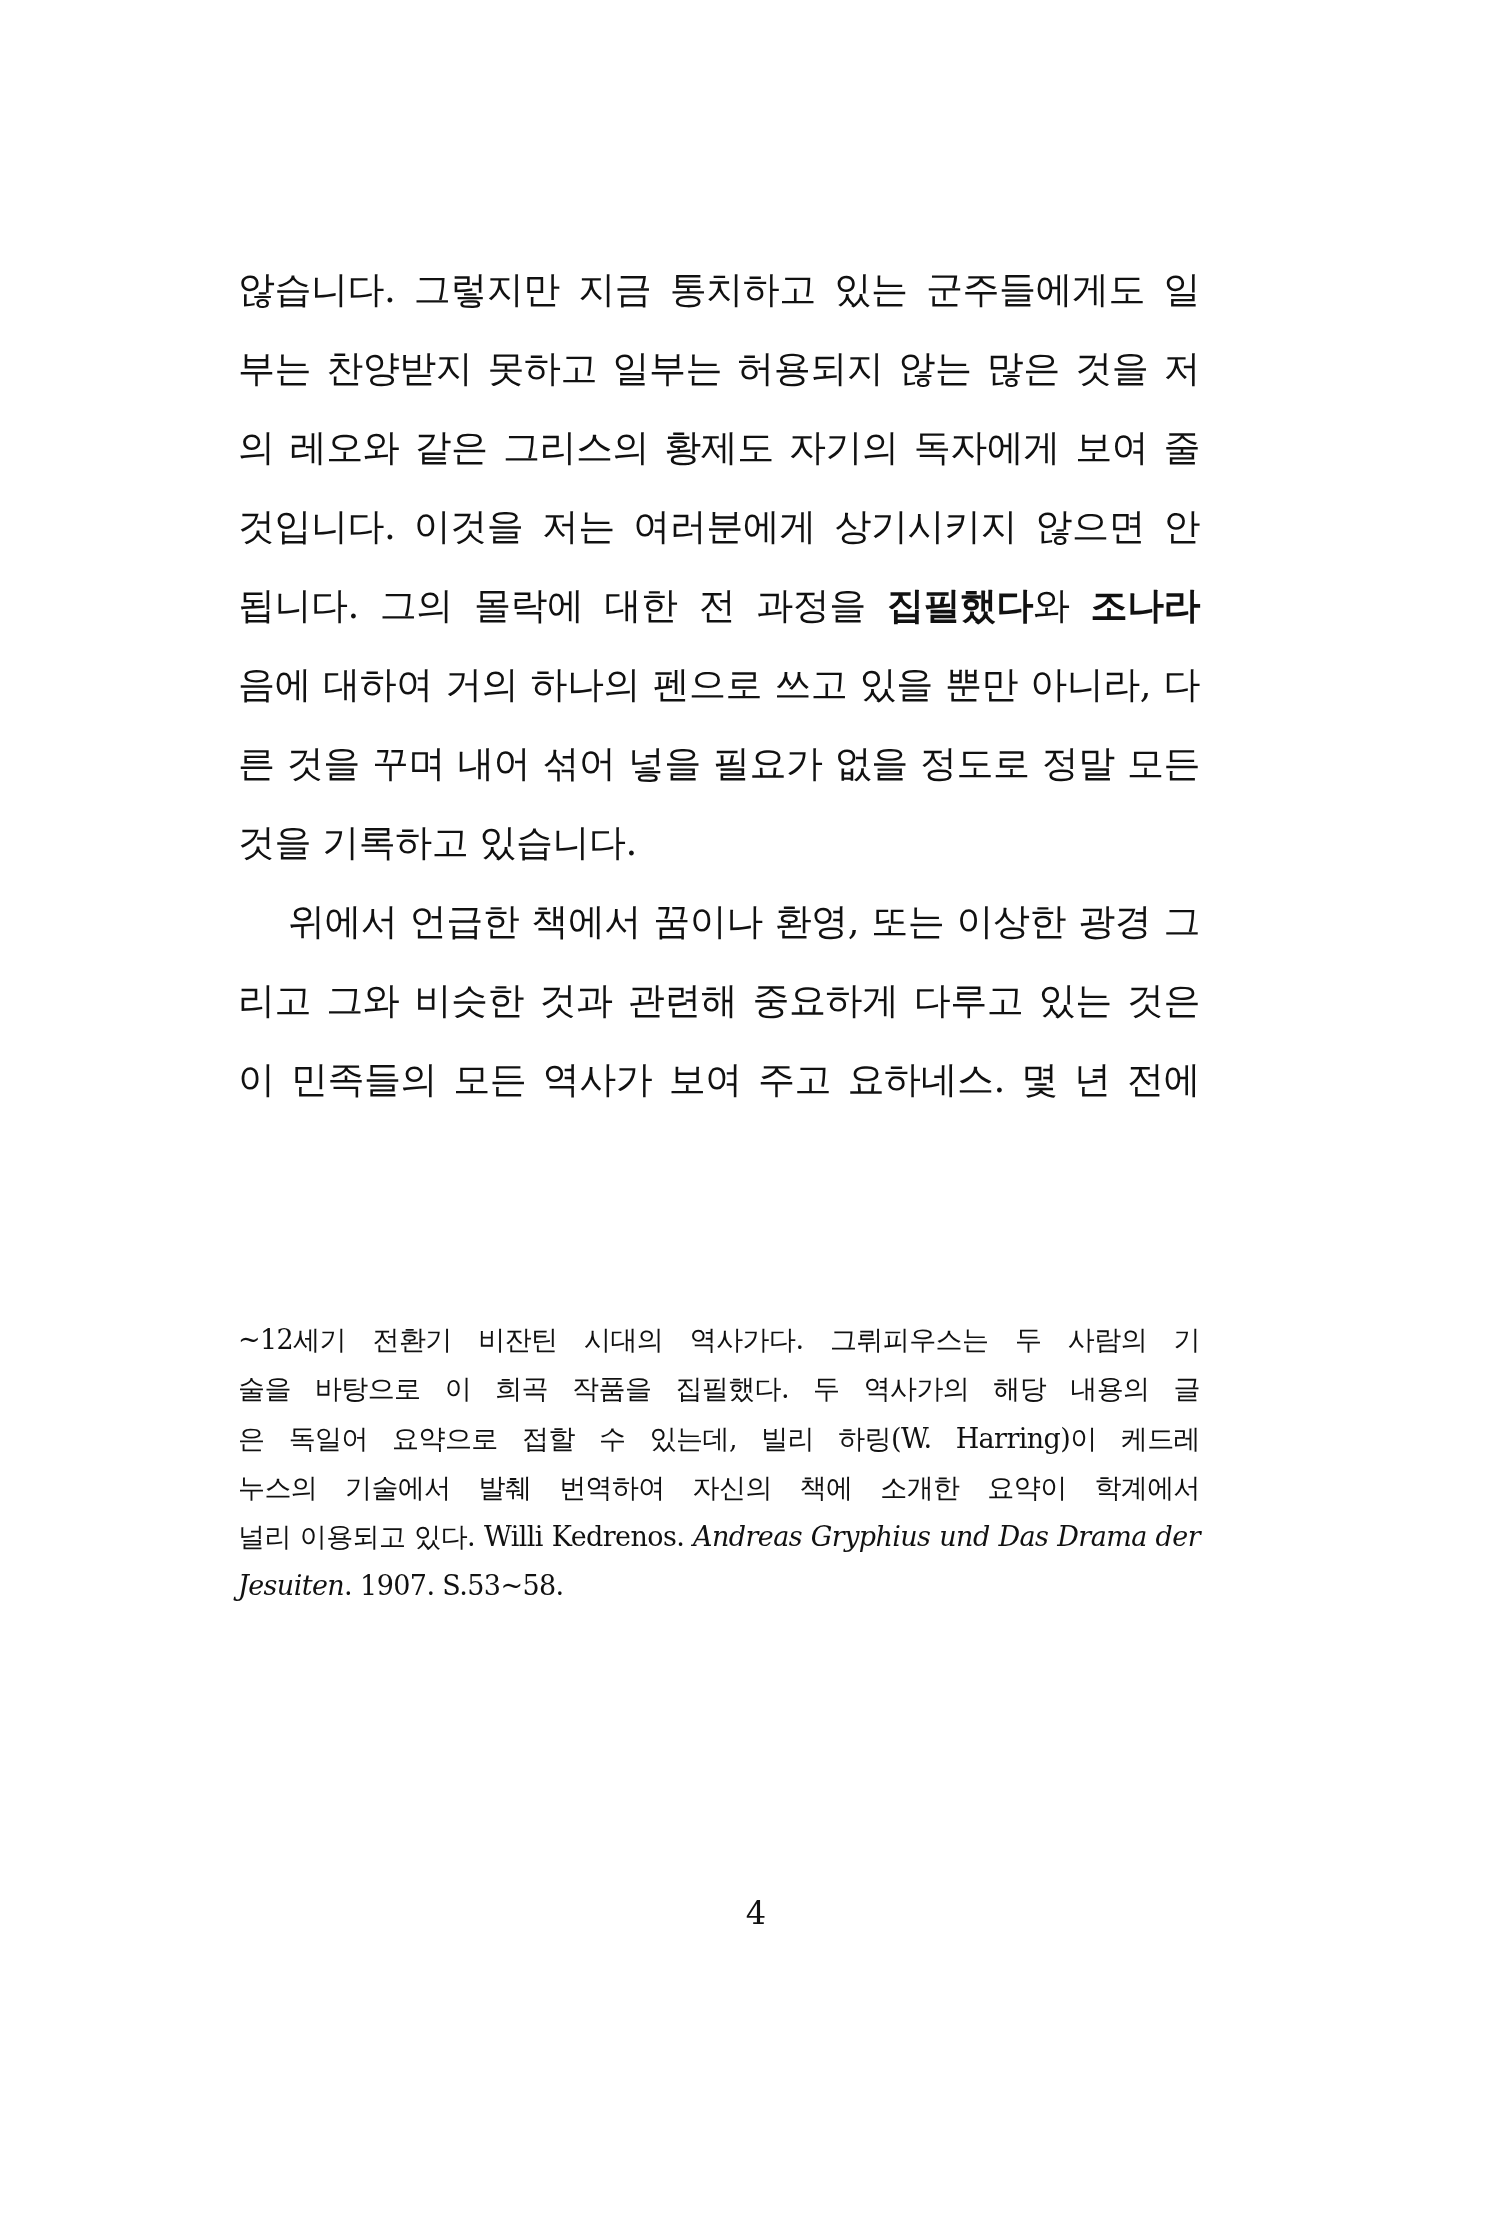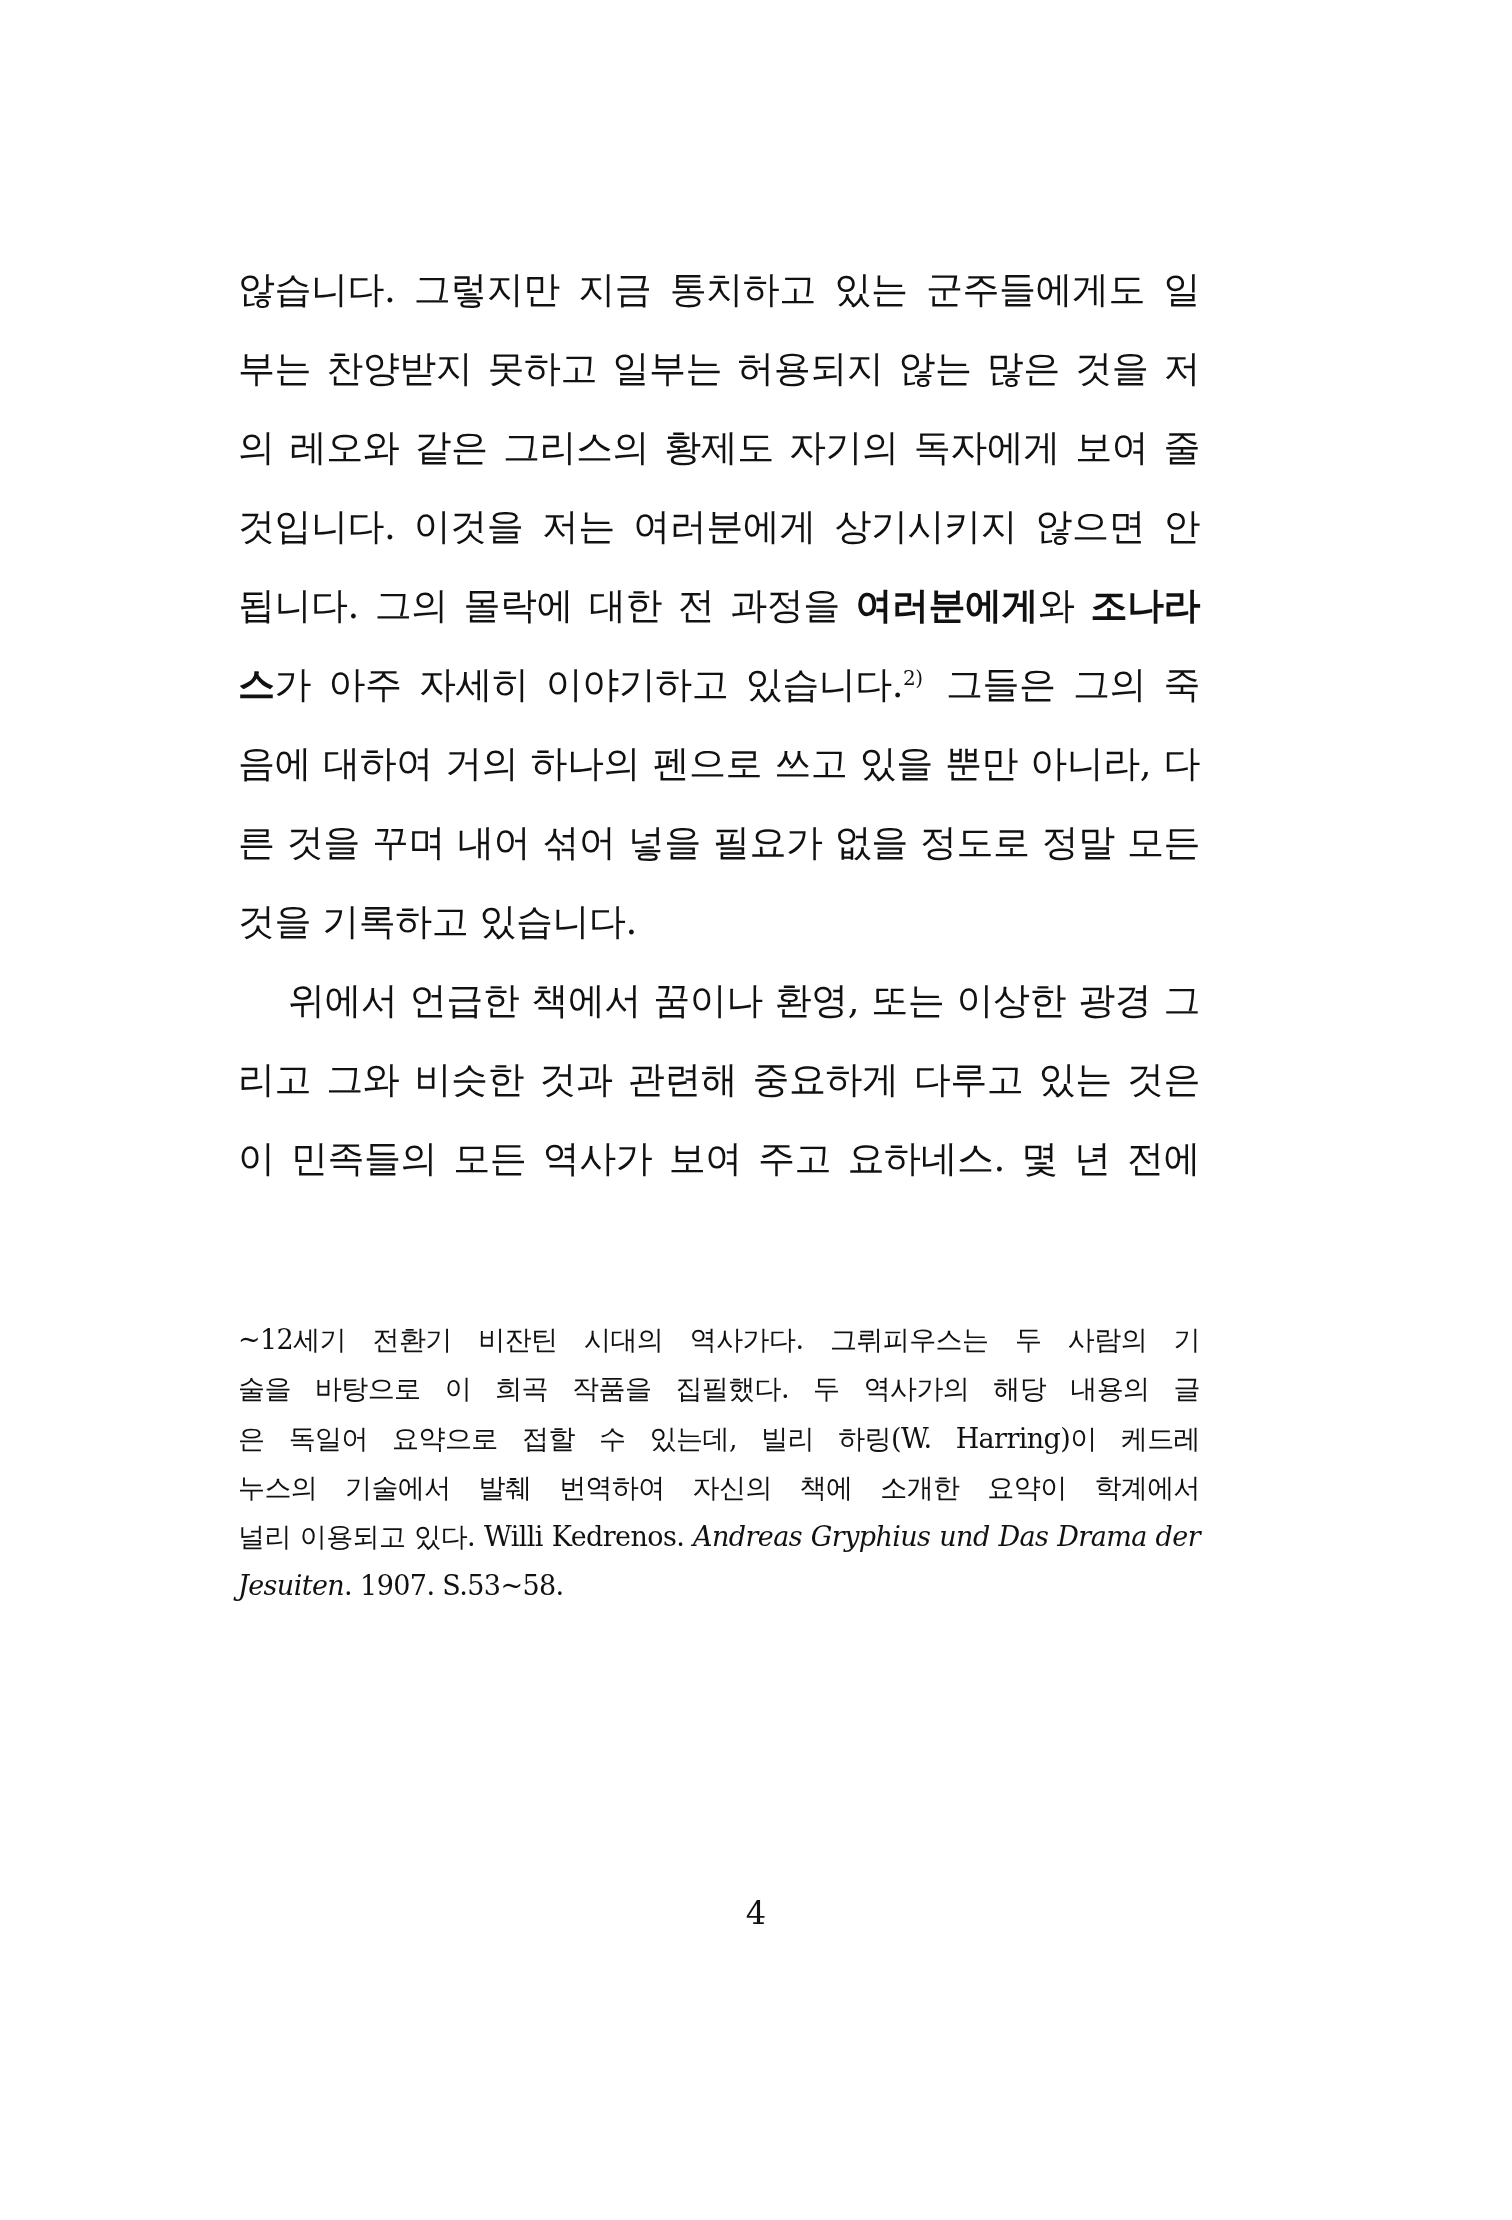--- a/index.html
+++ b/index.html
@@ -86,22 +86,21 @@
 </head>
 <body>
 
 <div class="page">
 
   <div class="body-text">
     <div class="line">않습니다. 그렇지만 지금 통치하고 있는 군주들에게도 일</div>
     <div class="line">부는 찬양받지 못하고 일부는 허용되지 않는 많은 것을 저</div>
     <div class="line">의 레오와 같은 그리스의 황제도 자기의 독자에게 보여 줄</div>
     <div class="line">것입니다. 이것을 저는 여러분에게 상기시키지 않으면 안</div>
-    <div class="line"><span>됩니다. 그의 몰락에 대한 전 과정을 </span><span class="bold">여러분에게</span><span>와 </span><span class="bold">조나라</span></div>
-    <div class="line"><span class="bold">스</span><span>가 아주 자세히 이야기하고 있습니다.</span><sup class="fnref">2)</sup><span> 그들은 그의 죽</span></div>
+    <div class="line"><span>됩니다. 그의 몰락에 대한 전 과정을 </span><span class="bold">집필했다</span><span>와 </span><span class="bold">조나라</span></div>
     <div class="line">음에 대하여 거의 하나의 펜으로 쓰고 있을 뿐만 아니라, 다</div>
     <div class="line">른 것을 꾸며 내어 섞어 넣을 필요가 없을 정도로 정말 모든</div>
     <div class="line last">것을 기록하고 있습니다.</div>
     <div class="line indent">위에서 언급한 책에서 꿈이나 환영, 또는 이상한 광경 그</div>
     <div class="line">리고 그와 비슷한 것과 관련해 중요하게 다루고 있는 것은</div>
     <div class="line">이 민족들의 모든 역사가 보여 주고 요하네스. 몇 년 전에</div>
   </div>
 
   <div class="footnotes">
     <div class="fn-line">~12세기 전환기 비잔틴 시대의 역사가다. 그뤼피우스는 두 사람의 기</div>

